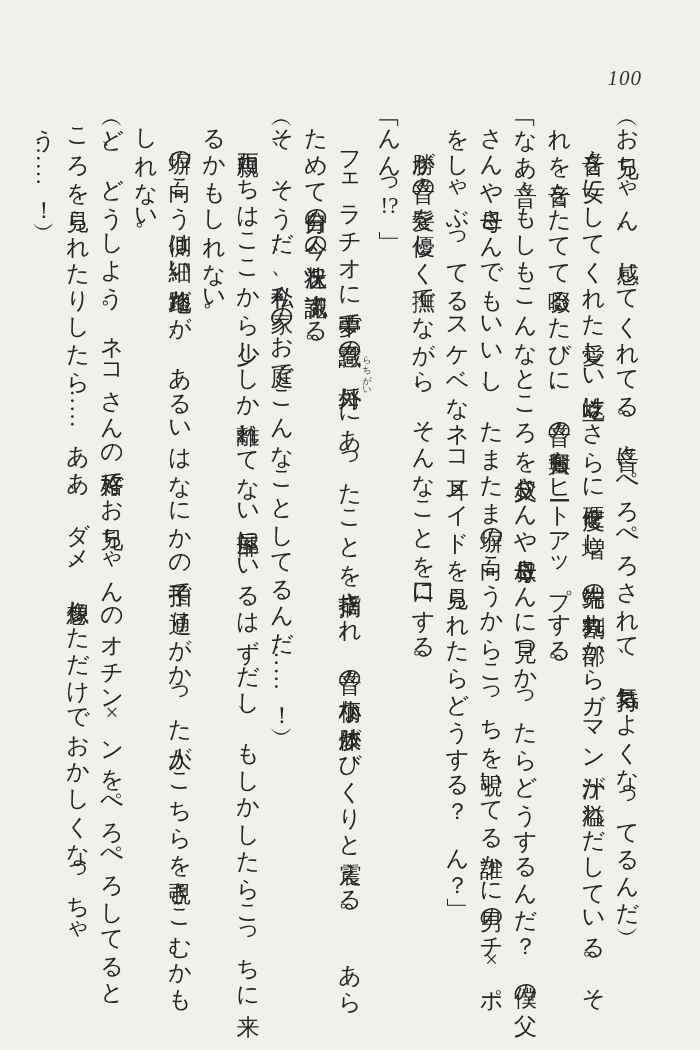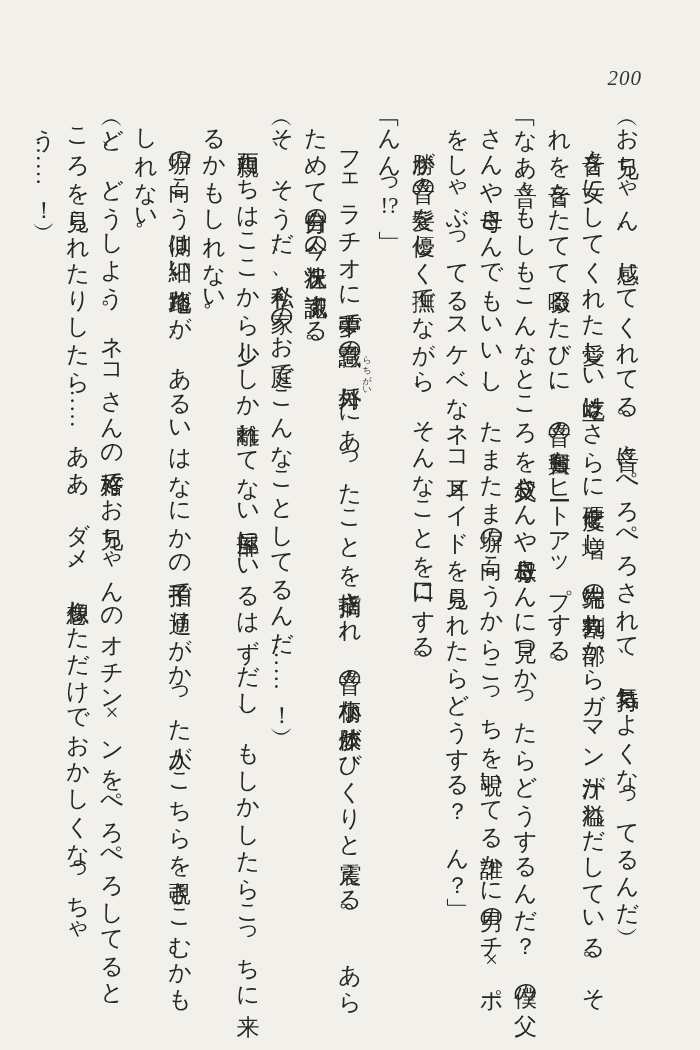--- a/index.html
+++ b/index.html
@@ -36,21 +36,21 @@
   .para { margin: 0; padding: 0; }
   .para.indent { text-indent: 1em; }
   ruby { ruby-align: center; }
   rt { font-size: 9px; letter-spacing: 0; color: #3a3a38; }
   .tcy { text-combine-upright: all; }
 </style>
 </head>
 <body style="background: rgb(242, 240, 235);">
 
 <div class="page">
-  <div class="page-number">200</div>
+  <div class="page-number">100</div>
 
   <div class="text-area" style="color: rgb(38, 38, 38);">
       <p class="para">（お兄ちゃん、感じてくれてる。音々にぺろぺろされて、気持ちよくなってるんだ）</p>
       <p class="para indent">音々を女にしてくれた愛しい屹立はさらに硬度を増し、先端の先割れ部からガマン汁が溢れだしている。それを音をたてて啜るたびに、音々の興奮もヒートアップする。</p>
       <p class="para">「なあ音々、もしもこんなところを叔父さんや叔母さんに見つかったらどうするんだ？　僕の父さんや母さんでもいいし、たまたま塀の向こうからこっちを覗いてる誰かに男のチ×ポをしゃぶってるスケベなネコ耳メイドを見られたらどうする？　ん？」</p>
       <p class="para indent">勝が音々の髪を優しく撫でながら、そんなことを口にする。</p>
       <p class="para">「んんっ<span class="tcy">!?</span>」</p>
       <p class="para indent">フェラチオに夢中で意識の<ruby>埒外<rt>らちがい</rt></ruby>にあったことを指摘され、音々の小柄な肢体がびくりと震える。　あらためて自分の今の状況を認識する。</p>
       <p class="para">（そ、そうだ、今私、家のお庭でこんなことしてるんだ……！）</p>
       <p class="para indent">両親たちはここから少ししか離れてない部屋にいるはずだし、もしかしたらこっちに来るかもしれない。</p>

